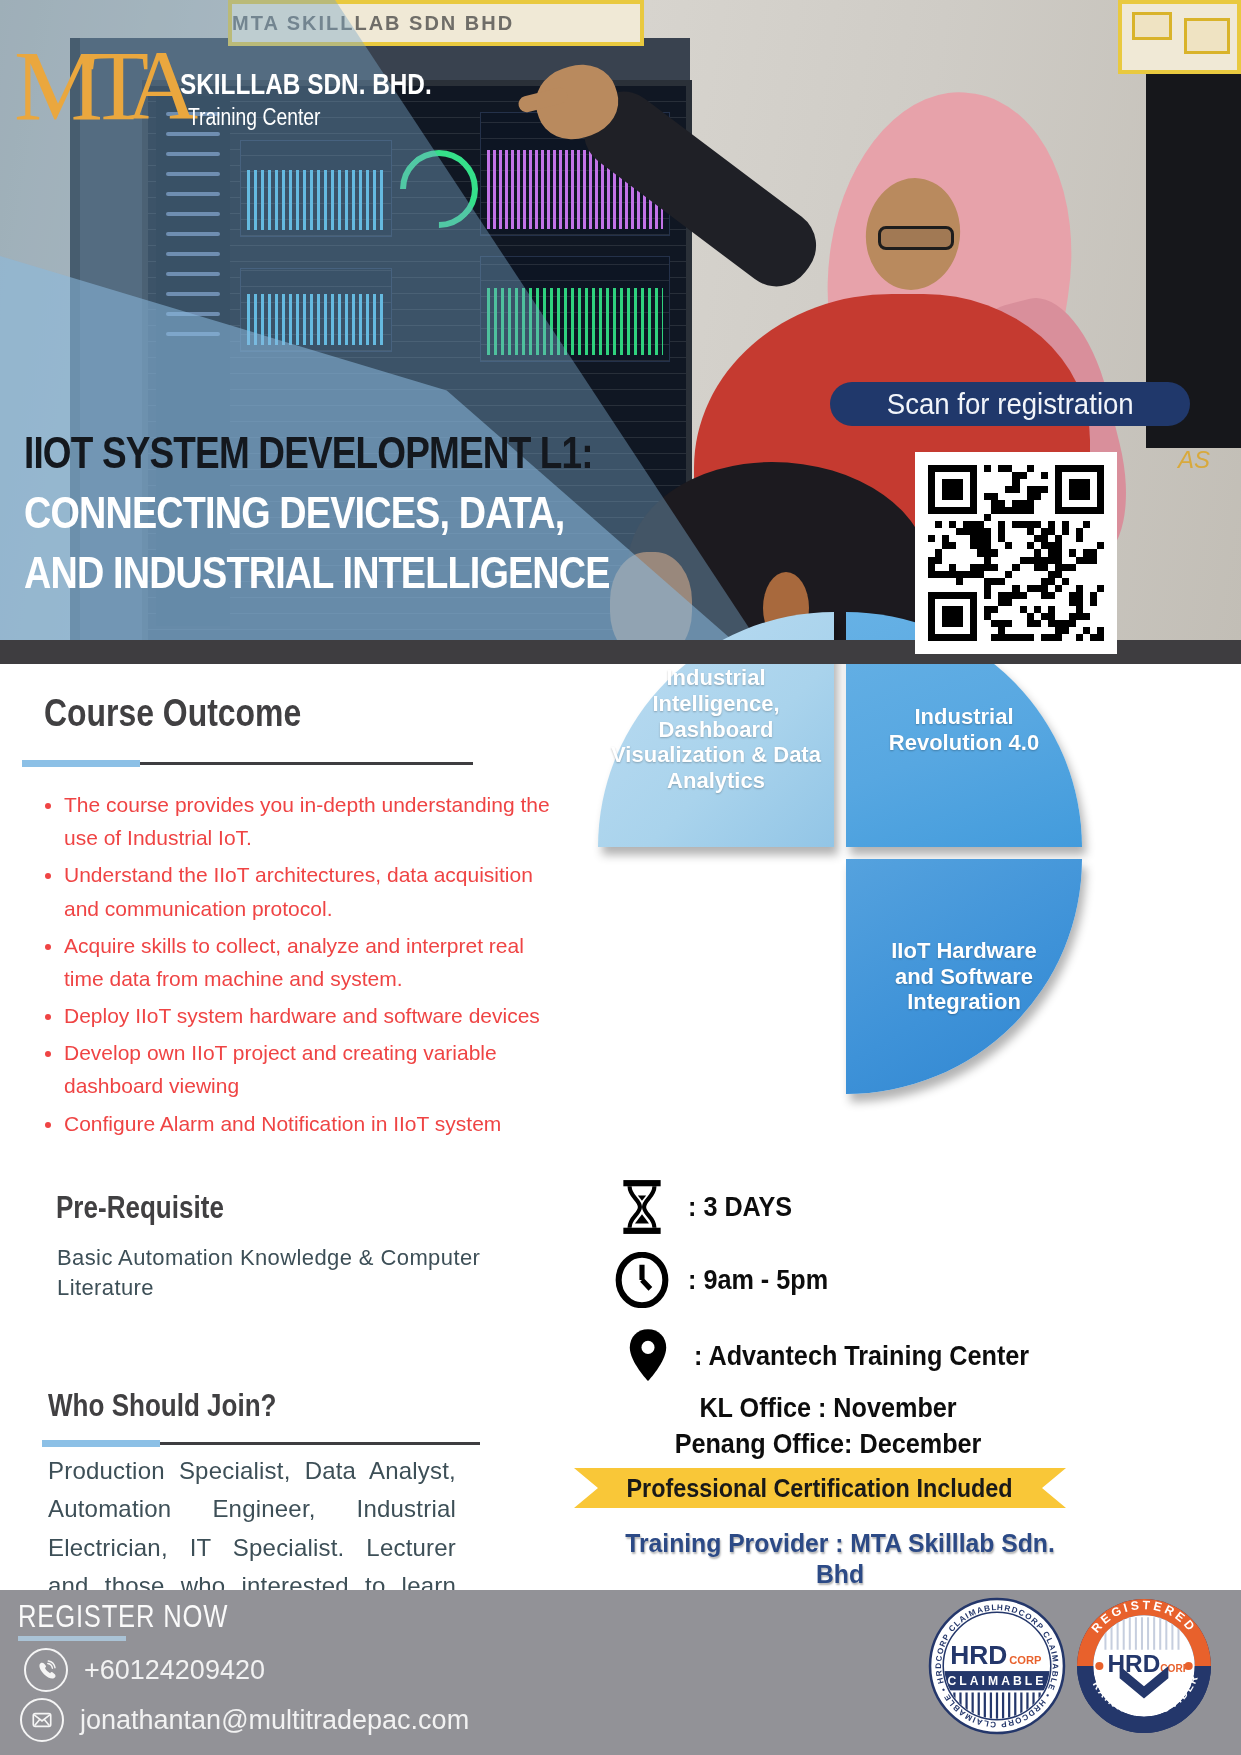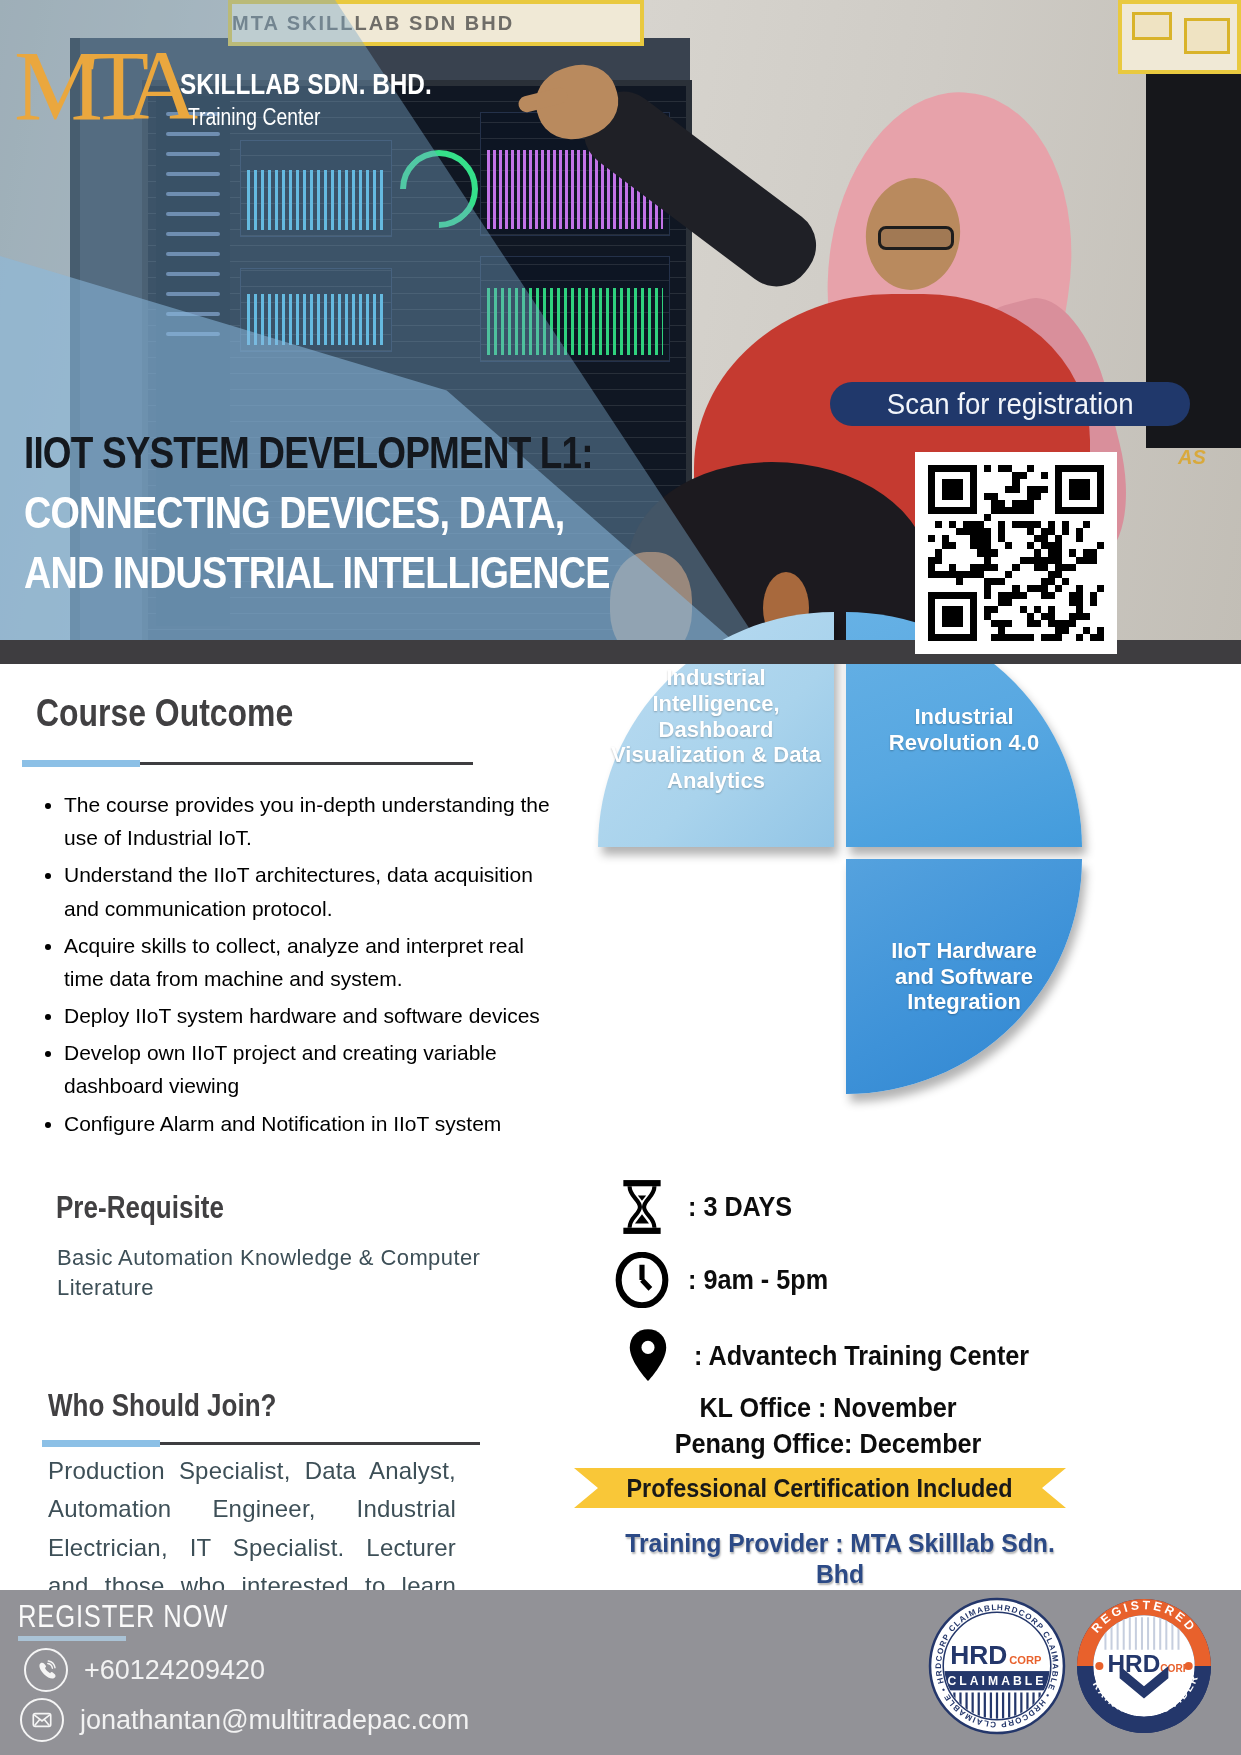--- a/index.html
+++ b/index.html
@@ -22,21 +22,21 @@
   .bars.purple{background:repeating-linear-gradient(90deg,#c273e8 0 3px,transparent 3px 6px)}
   .bars.green{background:repeating-linear-gradient(90deg,#2fd27e 0 3px,transparent 3px 7px)}
   .gauge{left:400px;top:150px;width:66px;height:66px;border-radius:50%;border:6px solid #35e08a;
          border-bottom-color:transparent;transform:rotate(45deg)}
   .sign{left:228px;top:0;width:416px;height:46px;background:#f0e9d6;border:4px solid #e9c93f;
         display:flex;align-items:center;box-sizing:border-box}
   .sign span{font-size:20px;font-weight:700;color:#6f6d68;letter-spacing:2px}
   .diagramTR{left:1118px;top:0;width:123px;height:74px;background:#f0e9d6;border:4px solid #e9c93f;box-sizing:border-box}
   .diagramTR i{position:absolute;border:3px solid #d9b32a;background:#efe3c2}
   .darkband{left:1146px;top:48px;width:95px;height:400px;background:#16171b}
-  .walltext{left:1178px;top:446px;color:#d8a93c;font-weight:700;font-size:20px;font-style:italic}
+  .walltext{left:1178px;top:446px;color:#d8a93c;font-weight:400;font-size:24px;font-style:italic}
   .hijab{left:828px;top:92px;width:242px;height:364px;background:#e7a2aa;border-radius:48% 52% 46% 54%;transform:rotate(9deg)}
   .drape{left:985px;top:298px;width:130px;height:270px;background:#d98f9b;border-radius:40%;transform:rotate(-14deg)}
   .face{left:866px;top:178px;width:94px;height:112px;background:#b98a5e;border-radius:50%;transform:rotate(7deg)}
   .glasses{left:878px;top:226px;width:70px;height:18px;border:3px solid #1d1d1d;border-radius:8px;background:rgba(30,30,30,.15)}
   .redtop{left:694px;top:294px;width:396px;height:348px;background:#c53a30;border-radius:50% 42% 0 0}
   .sleeve{left:566px;top:150px;width:268px;height:78px;background:#1f2026;border-radius:36px;transform:rotate(37deg)}
   .hand{left:536px;top:66px;width:82px;height:72px;background:#b98a5e;border-radius:46%;transform:rotate(-18deg)}
   .finger{left:518px;top:92px;width:50px;height:16px;background:#b98a5e;border-radius:8px;transform:rotate(-14deg)}
   .boyhair{left:628px;top:462px;width:302px;height:215px;background:#1c1a1f;border-radius:50% 55% 45% 40%}
   .boyface{left:610px;top:552px;width:82px;height:108px;background:#b07246;border-radius:45%}
@@ -58,21 +58,21 @@
   .qrbox{left:915px;top:452px;width:202px;height:202px;background:#fff;z-index:4;
          display:flex;align-items:center;justify-content:center}
   .darkbar{left:0;top:640px;width:1241px;height:24px;background:#3e3d40;z-index:2}
 
   
   .h1{font-size:38px;font-weight:800;color:#414042;letter-spacing:0}
   .h2{font-size:31px;font-weight:800;color:#414042}
   .rule{position:absolute;height:3px;background:#3e3d40}
   .rule::before{content:"";position:absolute;left:-6px;top:-2px;height:7px;width:118px;background:#8cc0e6}
   .bullets{left:36px;top:788px;width:505px;margin:0;padding:0 0 0 28px;
-           font-size:21px;color:#000000;line-height:1.58}
+           font-size:21px;color:#ef4444;line-height:1.58}
   .bullets li{margin-bottom:4px}
   .prebody{left:57px;top:1243px;width:450px;font-size:22px;color:#3d4f57;line-height:1.35;letter-spacing:.4px}
   .whobody{left:48px;top:1452px;width:408px;font-size:24px;color:#3d4f57;line-height:1.6;
            text-align:justify;letter-spacing:.2px}
 
   
   .wheel{left:598px;top:612px;width:484px;height:482px}
   .quad{position:absolute;width:236px;height:235px;display:flex;align-items:center;justify-content:center;
         box-shadow:4px 8px 10px rgba(0,0,0,.30)}
   .q-tl{left:0;top:0;border-radius:100% 0 0 0;background:linear-gradient(135deg,#bcdcf2,#a9d3ec 60%,#92c5e6)}
@@ -386,21 +386,21 @@
         <rect x="17" y="24" width="1" height="1"></rect>
         <rect x="18" y="24" width="1" height="1"></rect>
         <rect x="21" y="24" width="1" height="1"></rect>
         <rect x="23" y="24" width="1" height="1"></rect>
         <rect x="24" y="24" width="1" height="1"></rect>
       </g>
   </svg>
 </div>
 <div class="abs darkbar"></div>
 
-<div class="abs" style="left:36px;top:692px">
+<div class="abs" style="left:44px;top:692px">
   <span class="h1 cond">Course Outcome</span>
 </div>
 <div class="rule" style="left:28px;top:762px;width:445px"></div>
 
 <ul class="abs bullets">
   <li>The course provides you in-depth understanding the use of Industrial IoT.</li>
   <li>Understand the IIoT architectures, data acquisition and communication protocol.</li>
   <li>Acquire skills to collect, analyze and interpret real time data from machine and system.</li>
   <li>Deploy IIoT system hardware and software devices</li>
   <li>Develop own IIoT project and creating variable dashboard viewing</li>

